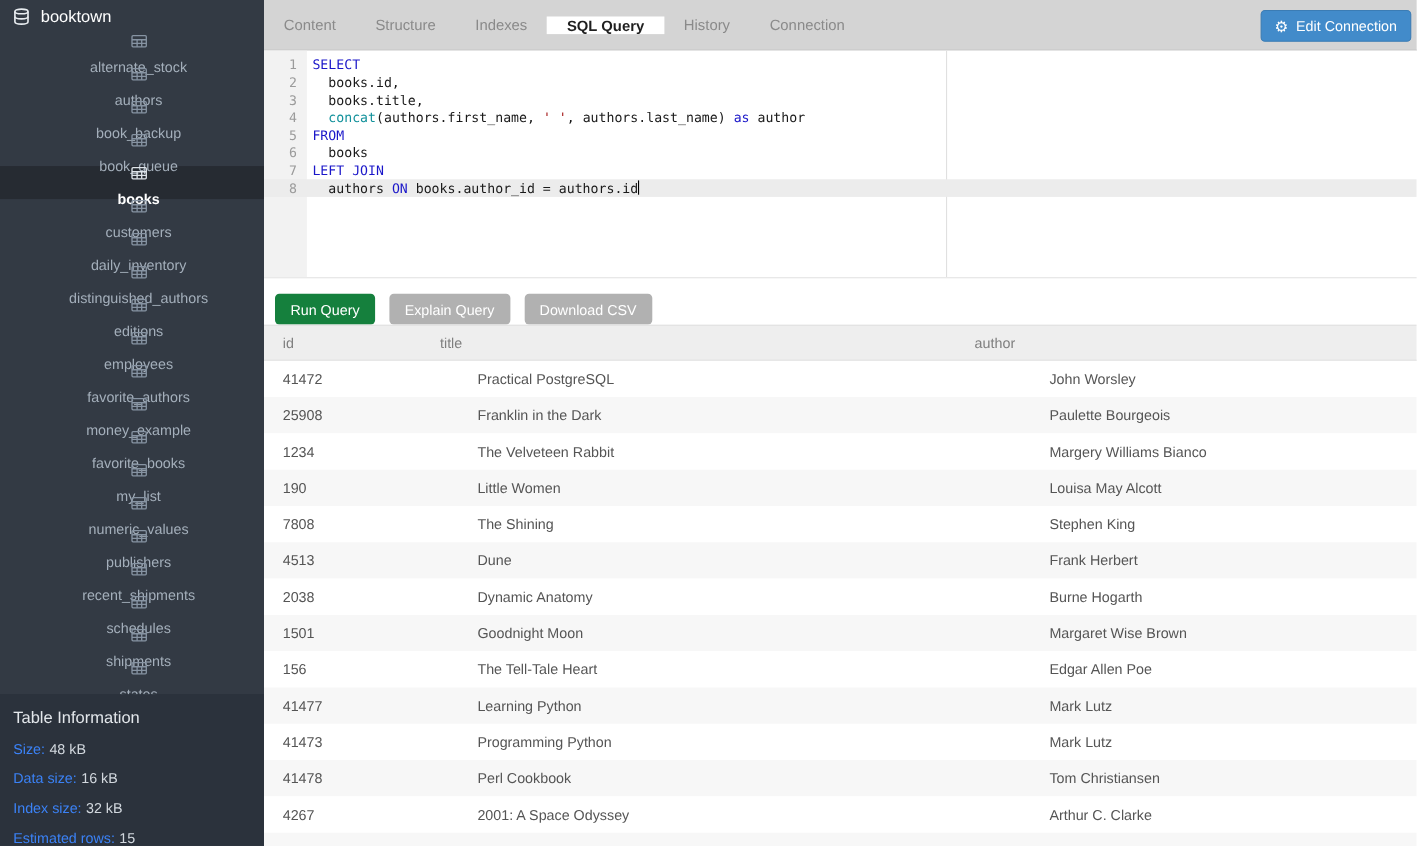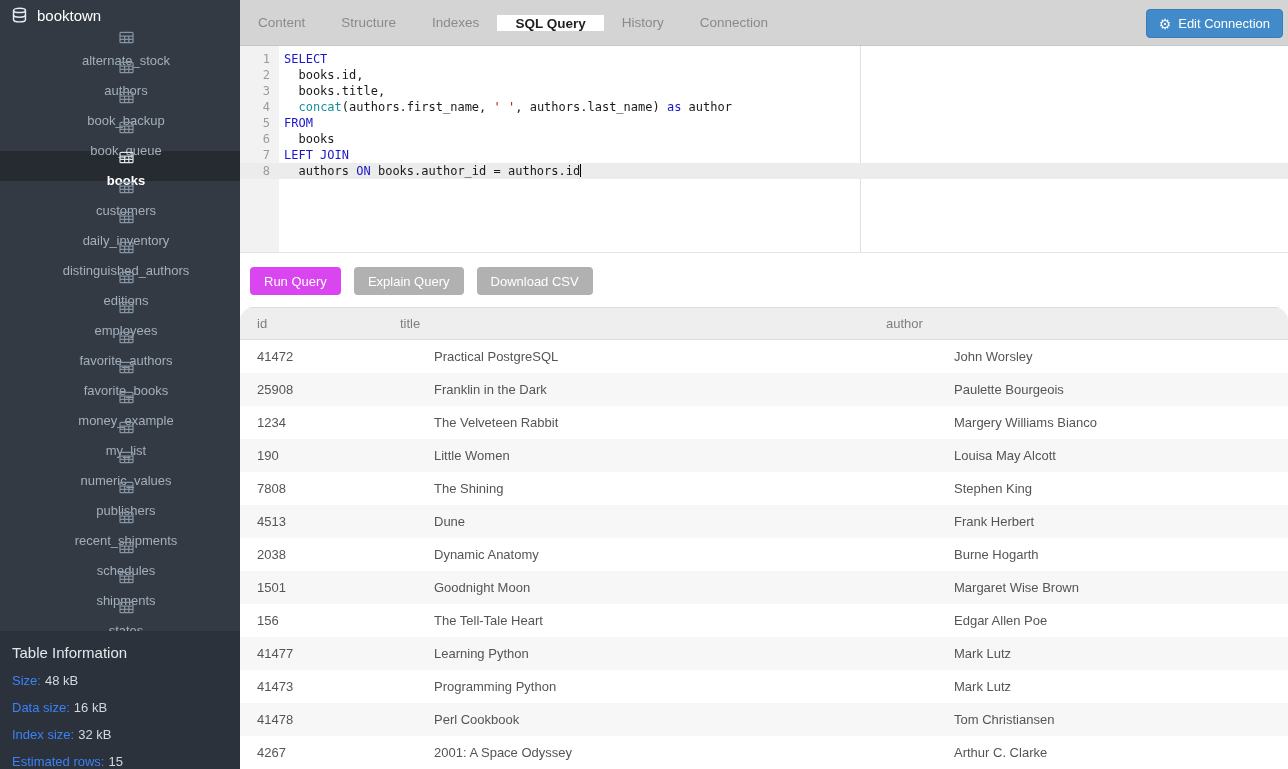--- a/index.html
+++ b/index.html
@@ -79,25 +79,25 @@
   .tok-fn  { color:#12919b; }
   .tok-str { color:#a31515; }
   .cursor  { display:inline-block; width:1px; height:13px; background:#000; vertical-align:-2px; }
 
   
   .actions { display:flex; gap:13px; padding:14px 0 0 10px; flex:none; }
   .btn {
     height:28px; padding:0 14px; border:none; border-radius:4px;
     color:#fff; font-size:13px; cursor:pointer; font-family:inherit;
   }
-  .btn.primary { background:#d946ef; }
+  .btn.primary { background:#15803d; }
   .btn.secondary { background:#b1b1b1; }
 
   
-  .results { margin-top:12px; flex:1; overflow:hidden;border-radius:14px; }
+  .results { margin-top:0; flex:1; overflow:hidden; }
   .thead {
     display:flex; height:33px; align-items:center;
     background:#eeeeee; border-top:1px solid #dddddd; border-bottom:1px solid #dddddd;
     color:#7f7f7f; font-size:13px;
   }
   .th, .td { padding-left:17px; overflow:hidden; white-space:nowrap; }
   .col-0 { width:143px; flex:none; }
   .col-1 { width:486px; flex:none; }
   .col-2 { flex:1; }
   .tr { display:flex; height:33px; align-items:center; font-size:13px; color:#555555; background:#fff;gap:34px; }
@@ -256,33 +256,33 @@
         <div class="table-item">
         <span class="t-icon">
           <svg width="15" height="13" viewBox="0 0 16 14" fill="none" stroke="currentColor" stroke-width="1.3">
             <rect x="1" y="1.5" width="14" height="11" rx="1"></rect>
             <line x1="1" y1="5.5" x2="15" y2="5.5"></line>
             <line x1="1" y1="9" x2="15" y2="9"></line>
             <line x1="6" y1="5.5" x2="6" y2="12.5"></line>
             <line x1="10.5" y1="5.5" x2="10.5" y2="12.5"></line>
           </svg>
         </span>
+        <span class="t-label">money_example</span>
+      </div>
+        <div class="table-item">
+        <span class="t-icon">
+          <svg width="15" height="13" viewBox="0 0 16 14" fill="none" stroke="currentColor" stroke-width="1.3">
+            <rect x="1" y="1.5" width="14" height="11" rx="1"></rect>
+            <line x1="1" y1="5.5" x2="15" y2="5.5"></line>
+            <line x1="1" y1="9" x2="15" y2="9"></line>
+            <line x1="6" y1="5.5" x2="6" y2="12.5"></line>
+            <line x1="10.5" y1="5.5" x2="10.5" y2="12.5"></line>
+          </svg>
+        </span>
         <span class="t-label">favorite_books</span>
-      </div>
-        <div class="table-item">
-        <span class="t-icon">
-          <svg width="15" height="13" viewBox="0 0 16 14" fill="none" stroke="currentColor" stroke-width="1.3">
-            <rect x="1" y="1.5" width="14" height="11" rx="1"></rect>
-            <line x1="1" y1="5.5" x2="15" y2="5.5"></line>
-            <line x1="1" y1="9" x2="15" y2="9"></line>
-            <line x1="6" y1="5.5" x2="6" y2="12.5"></line>
-            <line x1="10.5" y1="5.5" x2="10.5" y2="12.5"></line>
-          </svg>
-        </span>
-        <span class="t-label">money_example</span>
       </div>
         <div class="table-item">
         <span class="t-icon">
           <svg width="15" height="13" viewBox="0 0 16 14" fill="none" stroke="currentColor" stroke-width="1.3">
             <rect x="1" y="1.5" width="14" height="11" rx="1"></rect>
             <line x1="1" y1="5.5" x2="15" y2="5.5"></line>
             <line x1="1" y1="9" x2="15" y2="9"></line>
             <line x1="6" y1="5.5" x2="6" y2="12.5"></line>
             <line x1="10.5" y1="5.5" x2="10.5" y2="12.5"></line>
           </svg>

